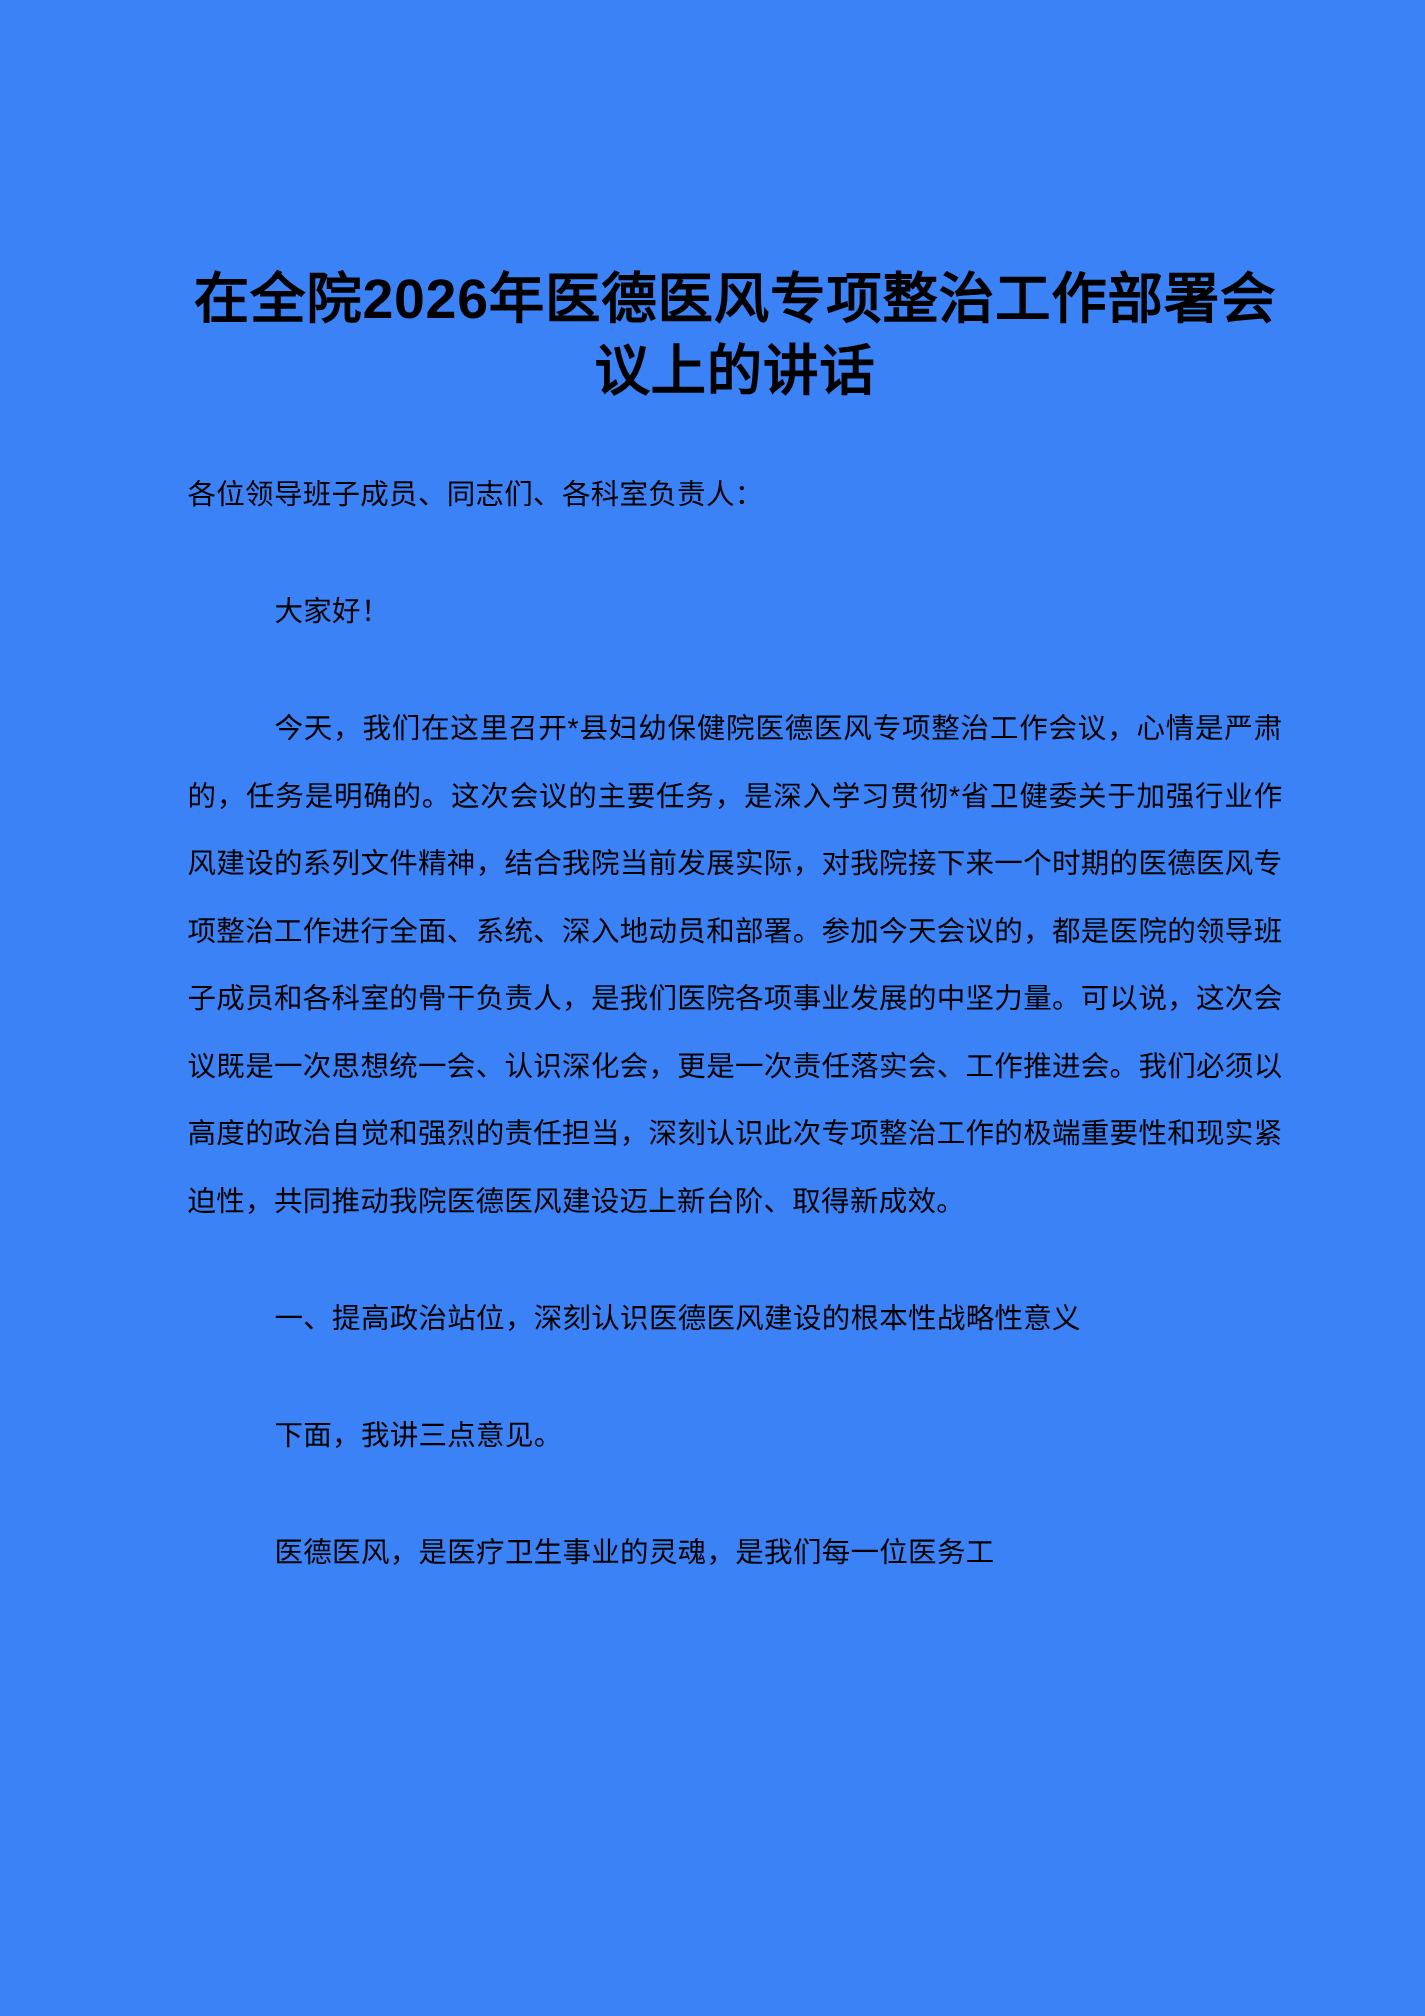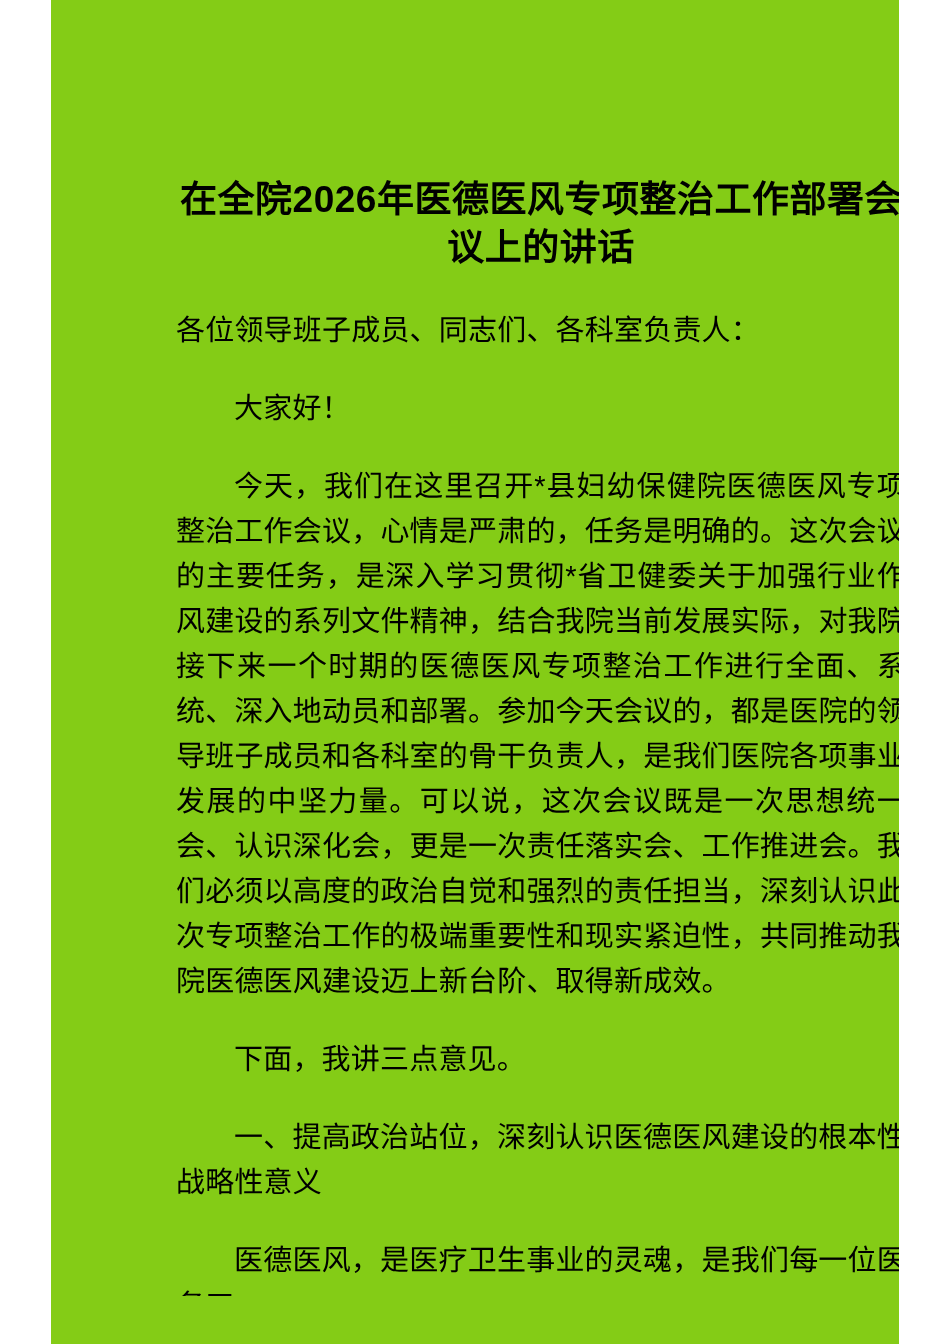--- a/index.html
+++ b/index.html
@@ -4,23 +4,23 @@
 <title>讲话稿</title>
 <style>
   html, body {
     margin: 0;
     padding: 0;
     background: #ffffff;
   }
 
   .page {
     position: relative;
-    width: 848px;
+    width: 950px;
     height: 1344px;
-    background: #84cc16;
+    background: #3b82f6;
     margin: 0 auto;
     overflow: hidden;
     box-sizing: border-box;
   }
 
   .content {
     position: absolute;
     left: 125px;
     top: 0;
     width: 730px;
@@ -38,21 +38,21 @@
     letter-spacing: 0.5px;
     word-break: break-all;
   }
 
   .body-block {
     margin-top: 36px;
   }
 
   p.para {
     font-family: "Liberation Sans", "DejaVu Sans", sans-serif;
-    font-size: 29px;
+    font-size: 19px;
     line-height: 45px;
     color: #000000;
     margin: 0;
     text-align: justify;
     text-justify: inter-character;
     word-break: break-all;
     letter-spacing: 0.2px;
   }
 
   p.indent {
@@ -79,21 +79,21 @@
     <h1 class="doc-title">在全院2026年医德医风专项整治工作部署会议上的讲话</h1>
 
     <div class="body-block">
 
       <p class="para flush">各位领导班子成员、同志们、各科室负责人：</p>
 
       <p class="para indent">大家好！</p>
 
       <p class="para indent">今天，我们在这里召开*县妇幼保健院医德医风专项整治工作会议，心情是严肃的，任务是明确的。这次会议的主要任务，是深入学习贯彻*省卫健委关于加强行业作风建设的系列文件精神，结合我院当前发展实际，对我院接下来一个时期的医德医风专项整治工作进行全面、系统、深入地动员和部署。参加今天会议的，都是医院的领导班子成员和各科室的骨干负责人，是我们医院各项事业发展的中坚力量。可以说，这次会议既是一次思想统一会、认识深化会，更是一次责任落实会、工作推进会。我们必须以高度的政治自觉和强烈的责任担当，深刻认识此次专项整治工作的极端重要性和现实紧迫性，共同推动我院医德医风建设迈上新台阶、取得新成效。</p>
 
+      <p class="para indent">一、提高政治站位，深刻认识医德医风建设的根本性战略性意义</p>
+
       <p class="para indent">下面，我讲三点意见。</p>
-
-      <p class="para indent">一、提高政治站位，深刻认识医德医风建设的根本性战略性意义</p>
 
       <p class="para indent clipped">医德医风，是医疗卫生事业的灵魂，是我们每一位医务工</p>
 
     </div>
   </div>
 </div>
 
 </body></html>

